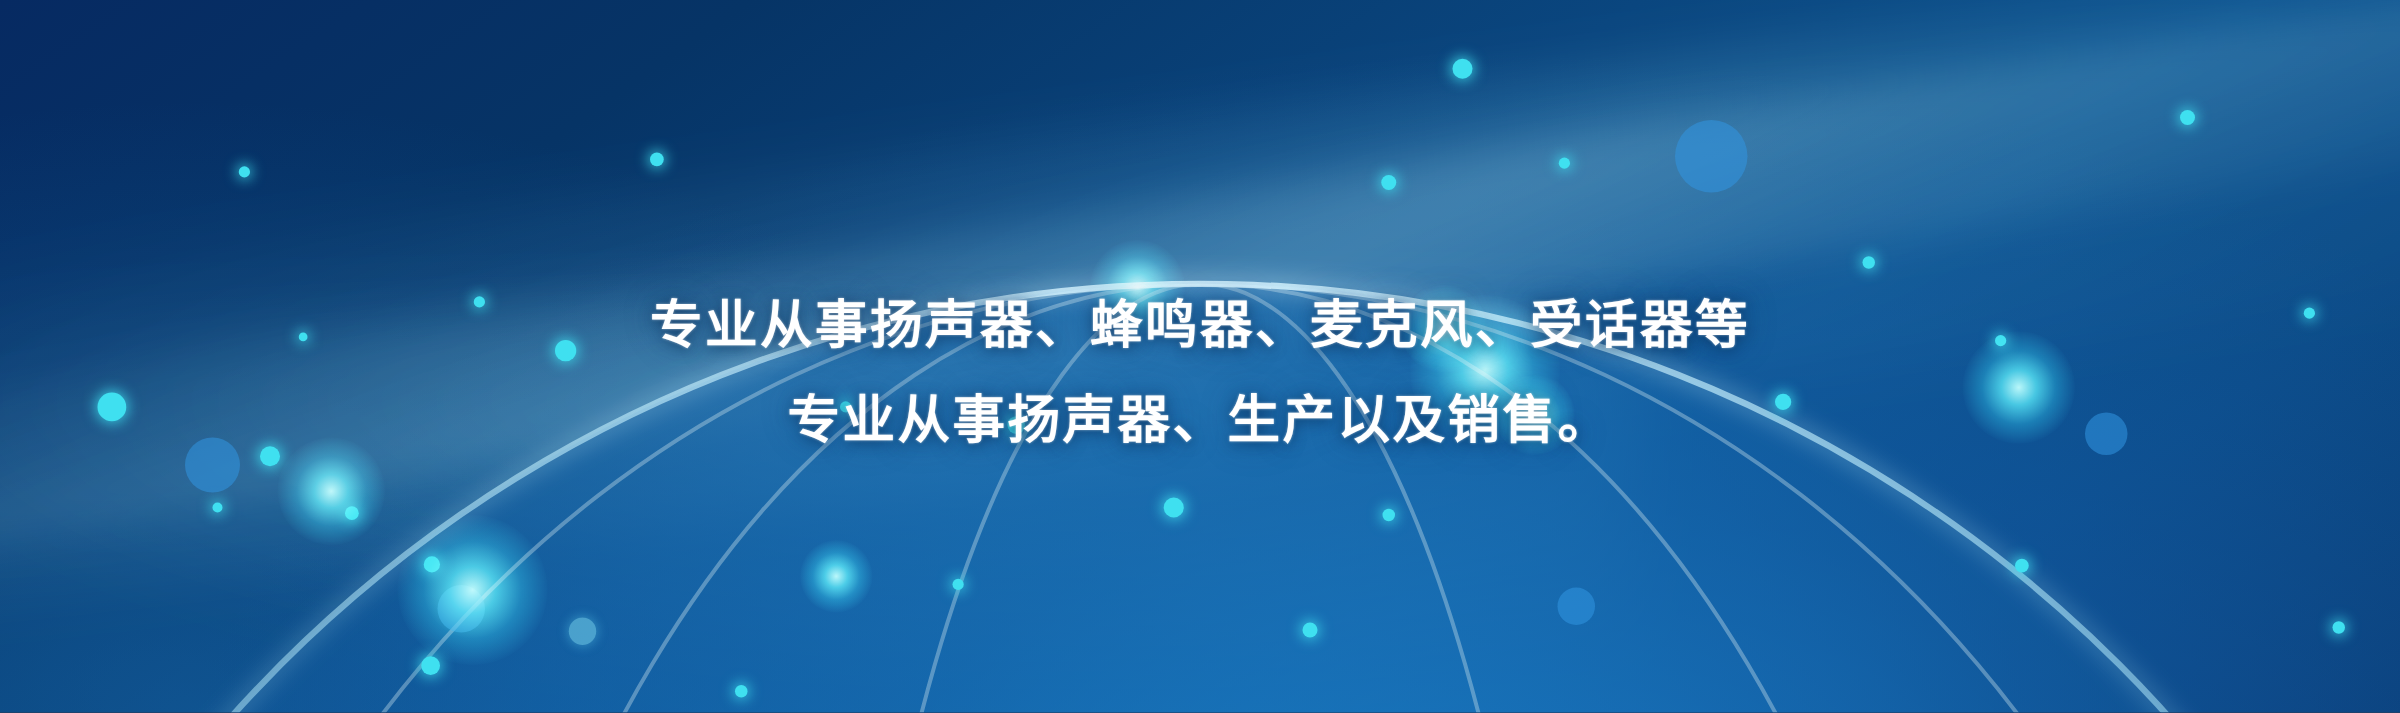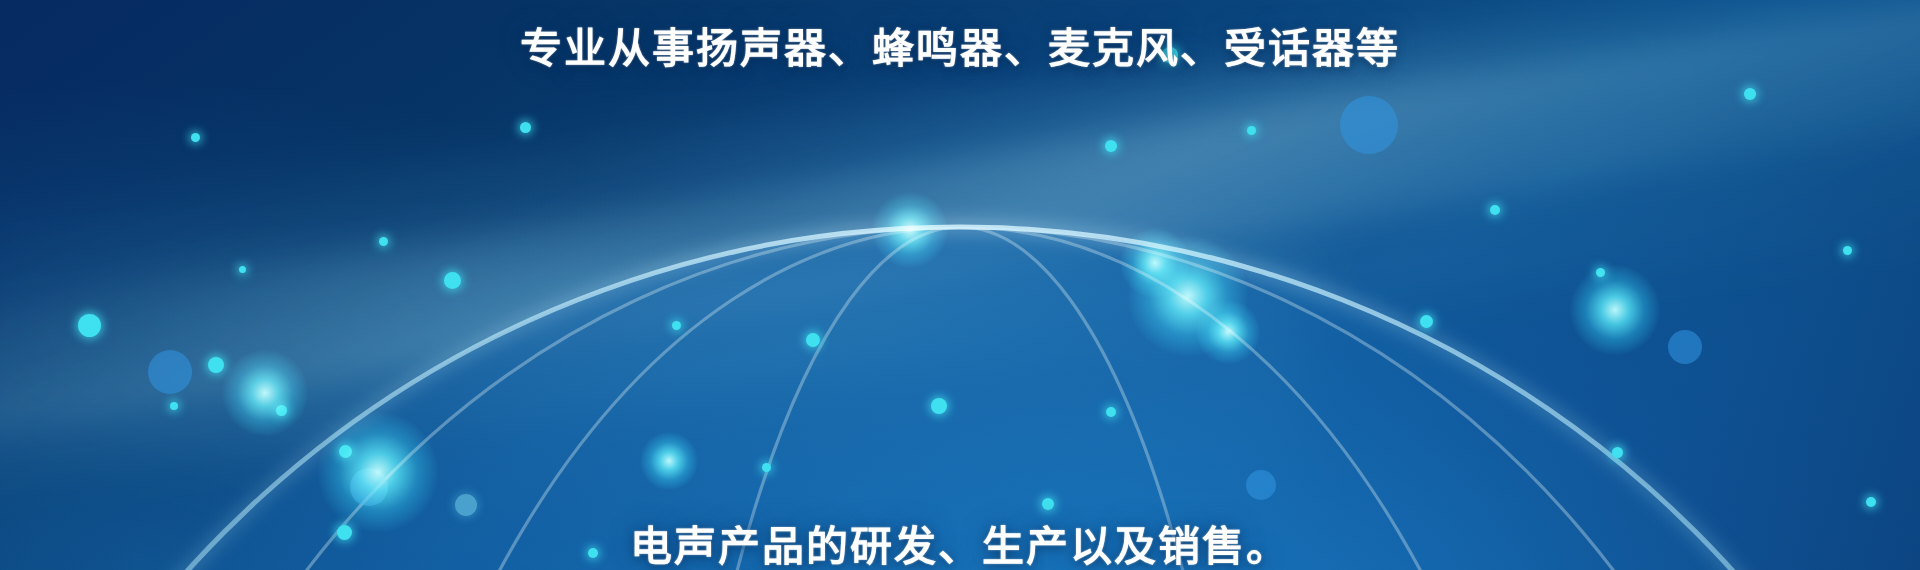--- a/index.html
+++ b/index.html
@@ -87,21 +87,21 @@
   
   #headline {
     position: absolute;
     left: 0;
     top: 0;
     width: 100%;
     height: 100%;
     display: flex;
     flex-direction: column;
     align-items: center;
-    justify-content: space-between;
+    justify-content: center;
     gap: 30px;
     padding-top: 26px;
     box-sizing: border-box;
   }
   #headline .line {
     color: #ffffff;
     font-size: 42px;
     font-weight: 700;
     letter-spacing: 2px;
     line-height: 1.1;
@@ -244,16 +244,16 @@
     <div class="flare" style="left:872px;  top:192px;  width:76px;  height:76px;"></div>
     <div class="flare" style="left:1120px; top:228px;  width:70px;  height:70px;"></div>
     <div class="flare" style="left:1128px; top:236px;  width:120px; height:120px;"></div>
     <div class="flare" style="left:1570px; top:265px;  width:90px;  height:90px;"></div>
     <div class="flare" style="left:1196px; top:300px;  width:64px;  height:64px;"></div>
     <div class="flare" style="left:640px;  top:432px;  width:58px;  height:58px;"></div>
   </div>
 
   <div id="headline">
     <div class="line">专业从事扬声器、蜂鸣器、麦克风、受话器等</div>
-    <div class="line">电声产品的研发、生产以及销售。</div>
+    <div class="line">专业从事扬声器、生产以及销售。</div>
   </div>
 
 </div>
 
 </body></html>

